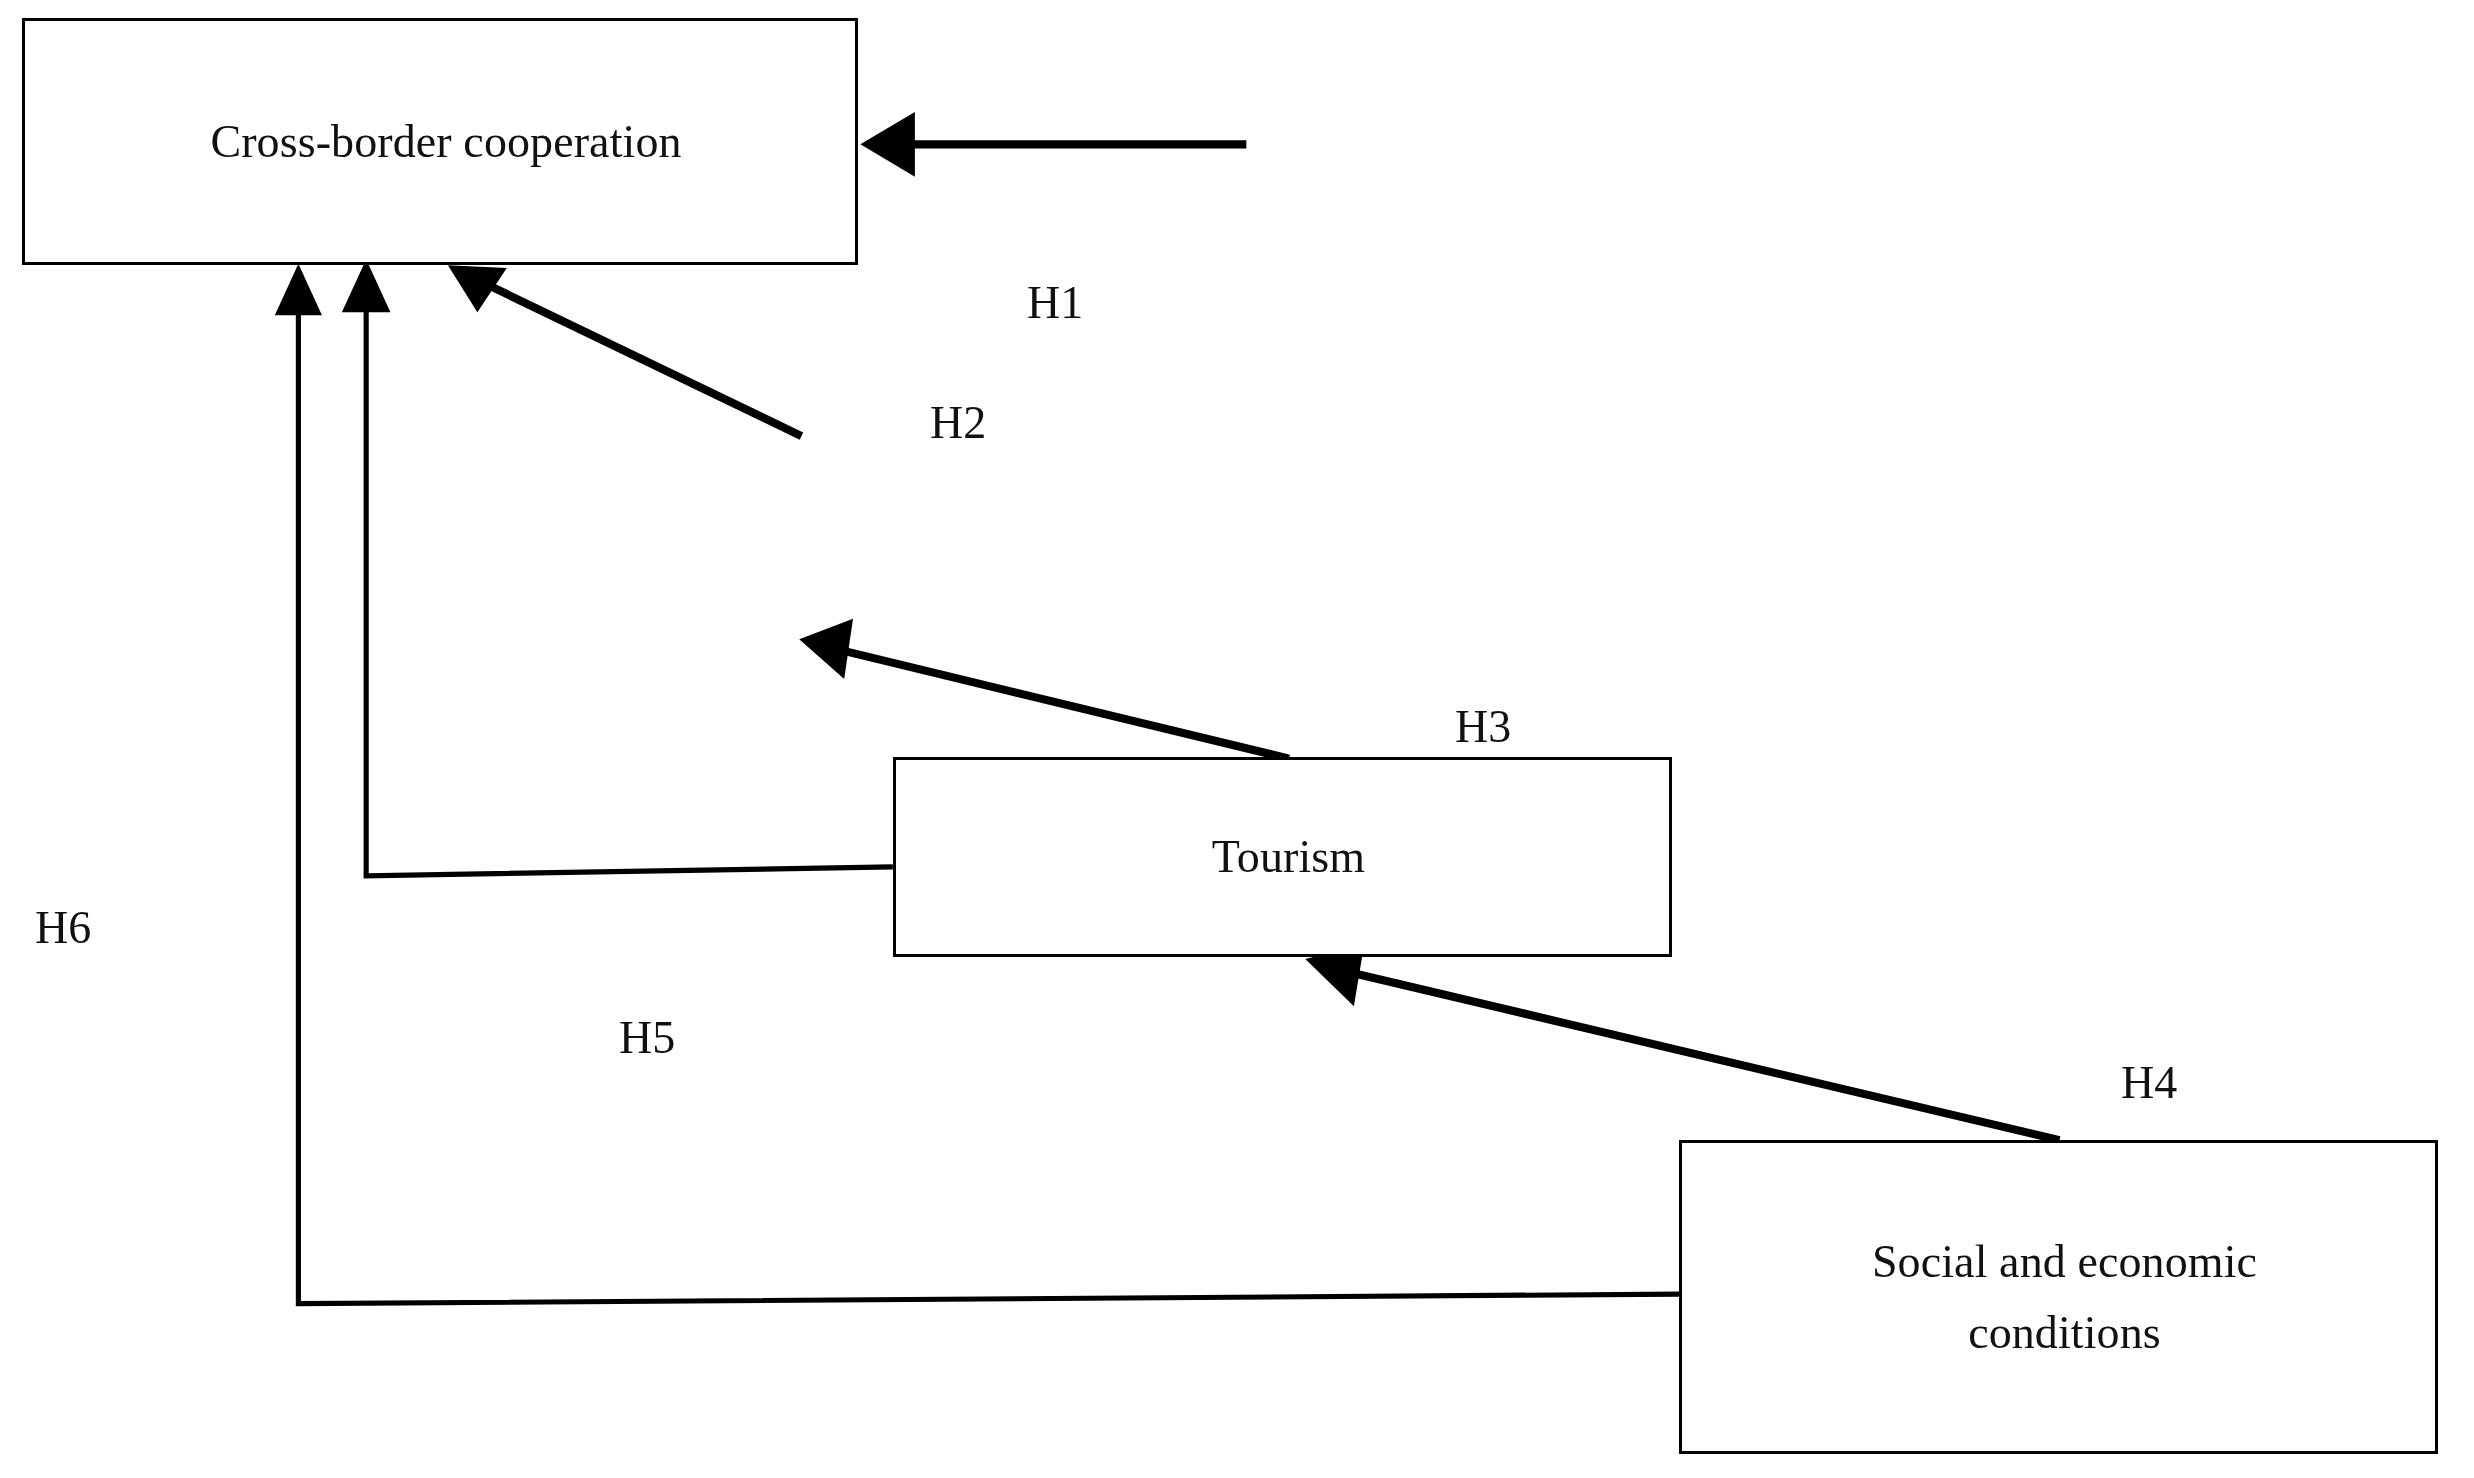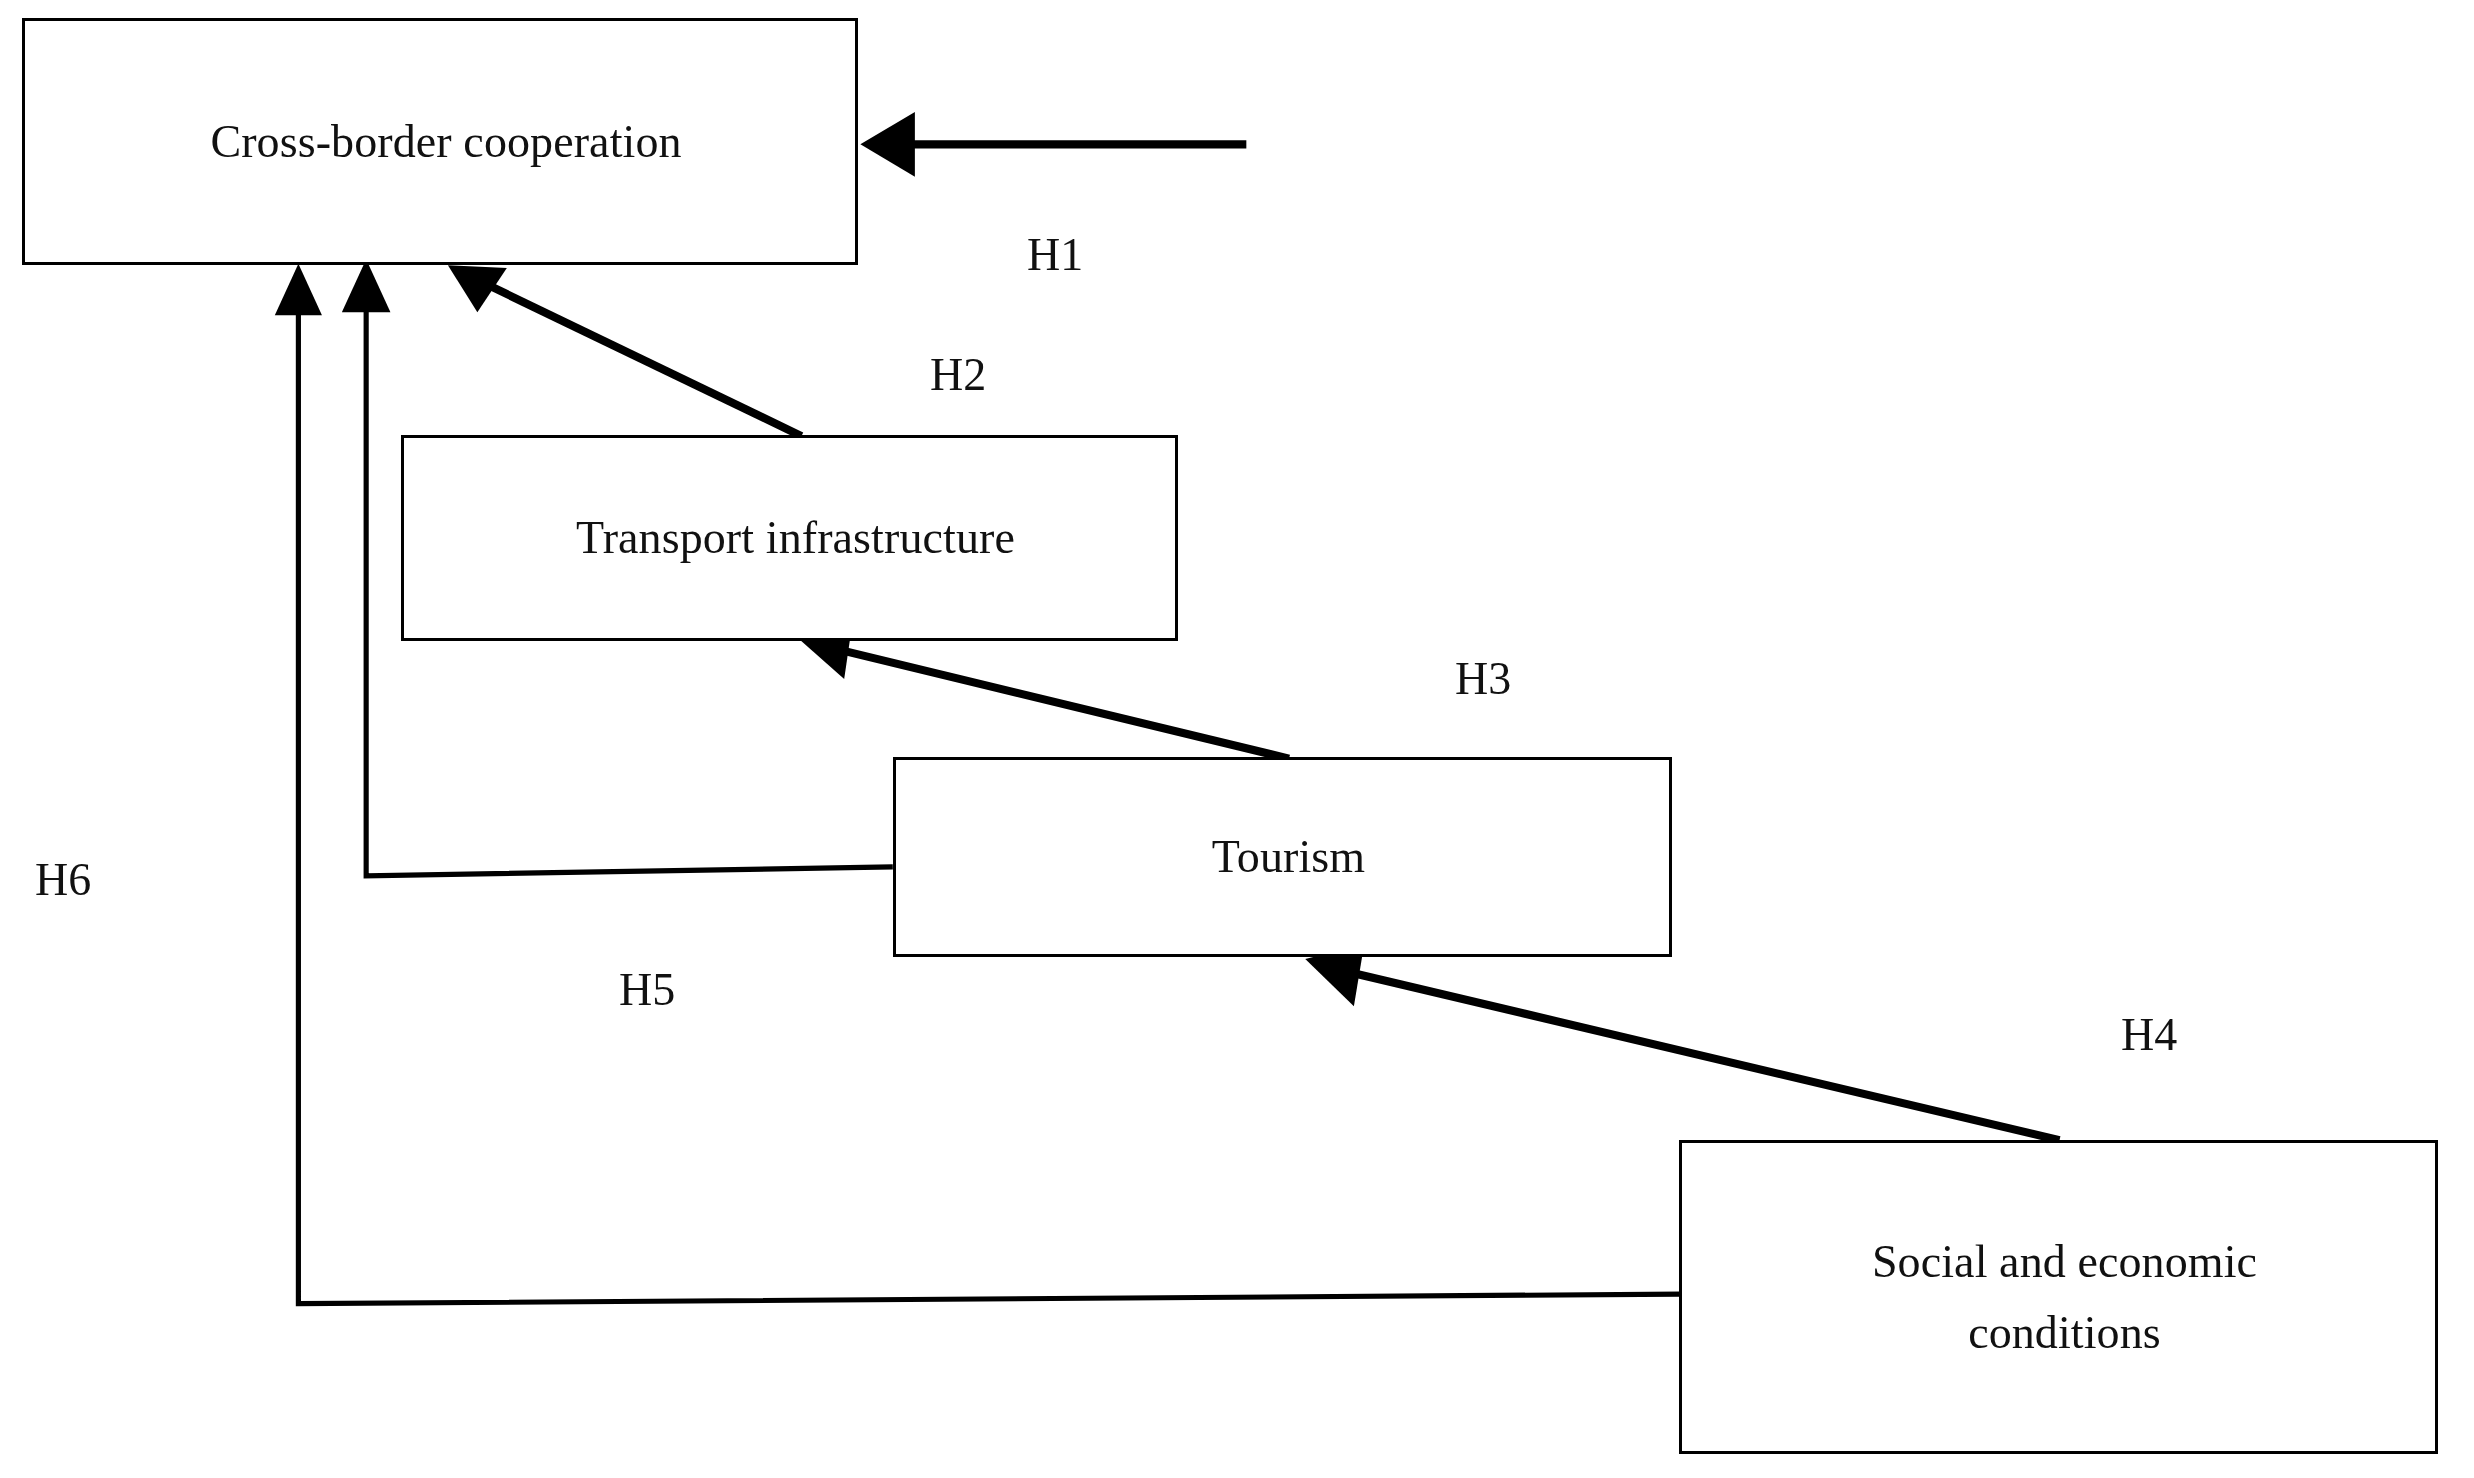--- a/index.html
+++ b/index.html
@@ -34,20 +34,21 @@
     letter-spacing: 0.1px;
     padding: 0 13.3px;
     white-space: pre-line;
   }
   .hyp-label {
     position: absolute;
     font-size: 46px;
     color: #111111;
     z-index: 4;
     white-space: nowrap;
+    margin-top: 48px;
   }
   #edges {
     position: absolute;
     left: 0;
     top: 0;
     width: 2475px;
     height: 1479px;
     z-index: 2;
     pointer-events: none;
   }
@@ -88,23 +89,20 @@
       <path d="M 2282 1757 L 405 1770 L 405 405" stroke="#000000" stroke-width="7" fill="none"></path>
       <polygon points="405,358 373,428 437,428" fill="#000000"></polygon>
     </g>
   </svg>
 
   <div class="node" style="left:22px; top:18.4px; width:836px; height:247px;">
     <span class="node-label">Cross-border cooperation</span>
   </div>
 
 
-  <div class="node" style="left:401px; top:435px; width:777px; height:206px;">
-    <span class="node-label">Transport infrastructure</span>
-  </div>
 
   <div class="node" style="left:1679px; top:1140px; width:759px; height:314px;">
     <span class="node-label">Social and economic
 conditions</span>
   </div>
 
   <div class="node" style="left:893px; top:757px; width:779px; height:200px;">
     <span class="node-label">Tourism</span>
   </div>
 

